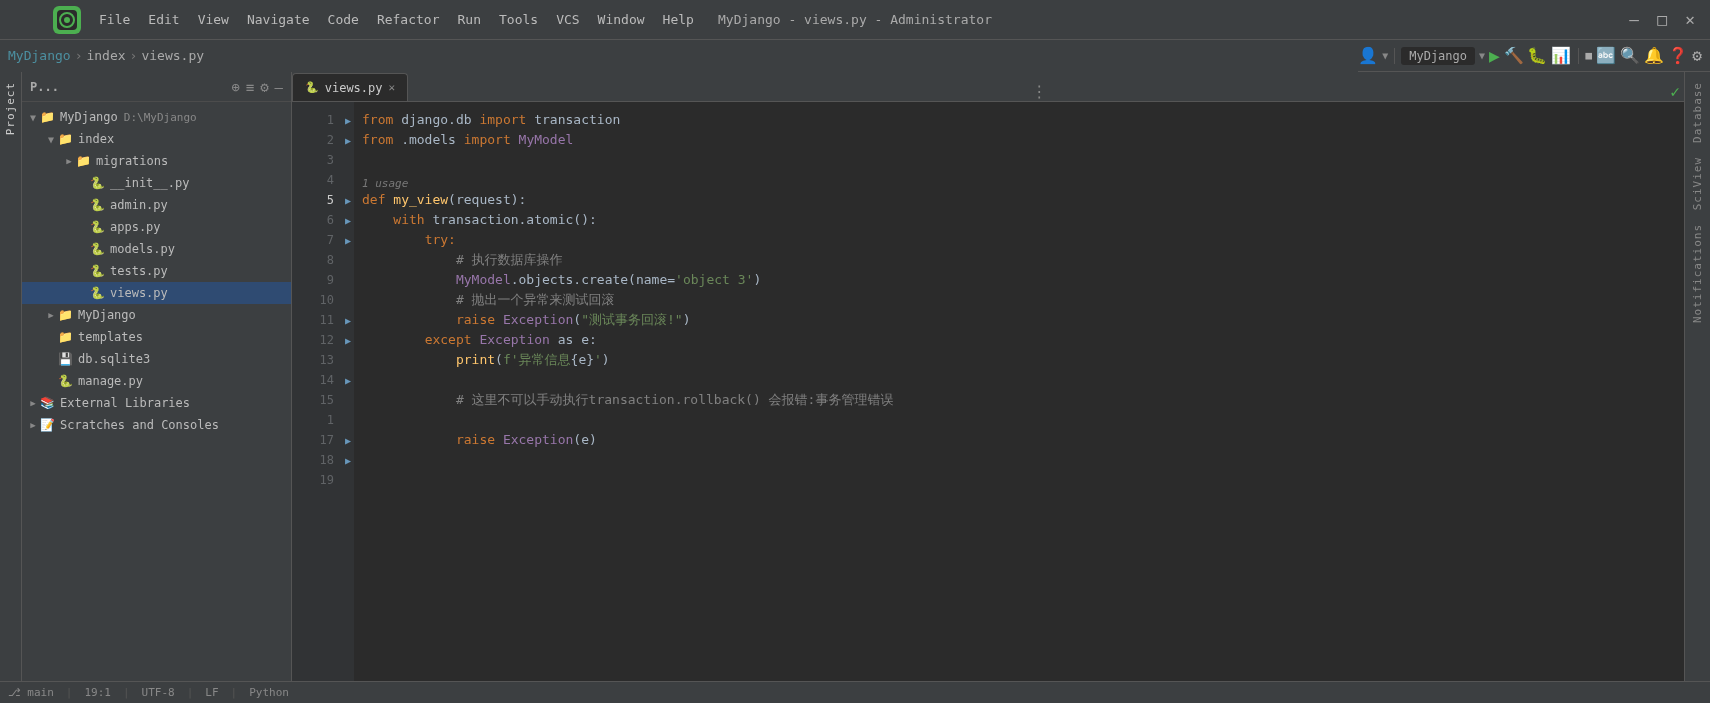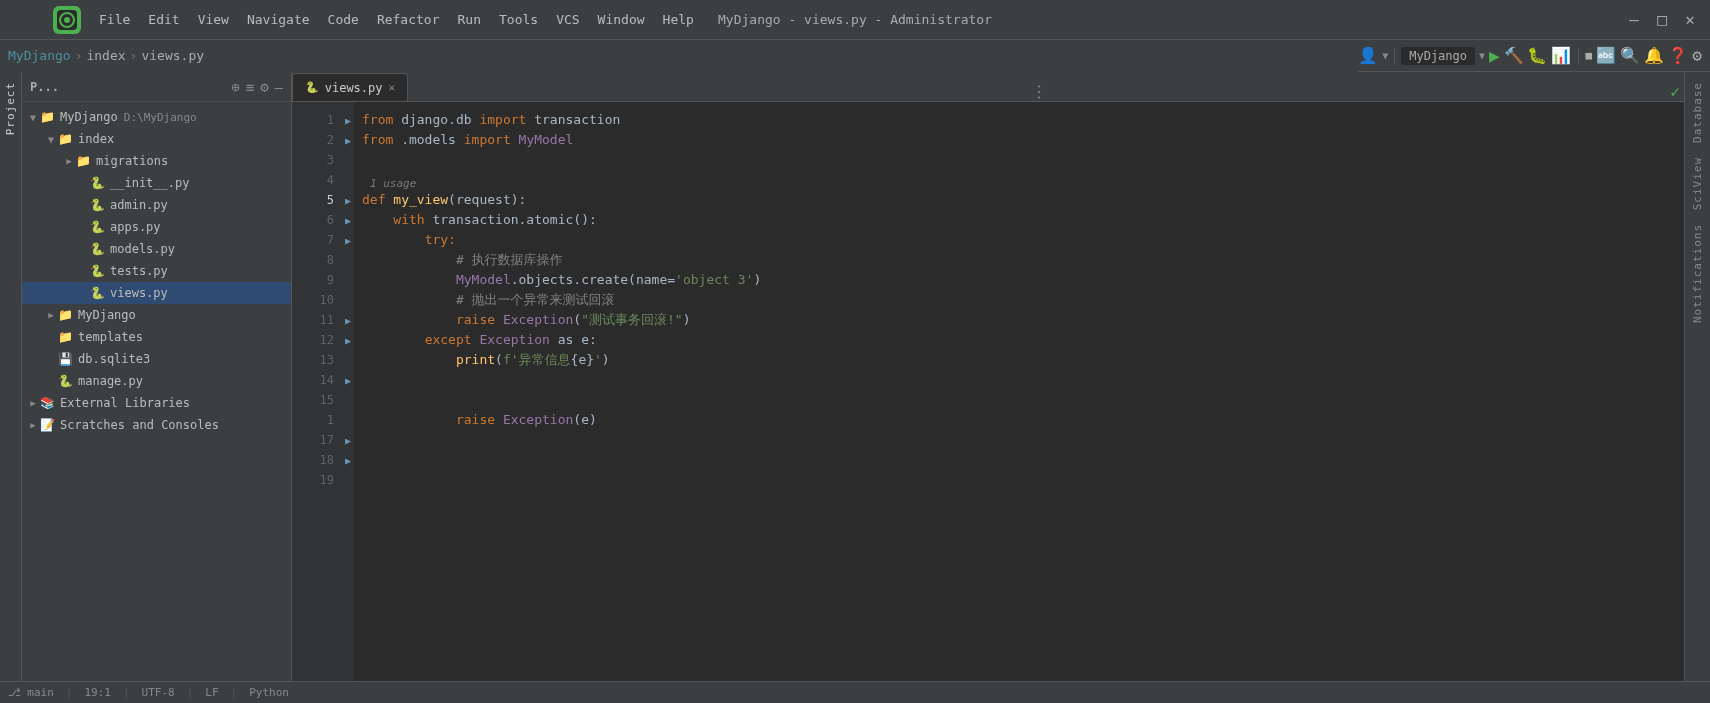--- a/index.html
+++ b/index.html
@@ -264,21 +264,20 @@
     }
     .toolbar-sep {
       width: 1px; height: 16px;
       background: #555;
       margin: 0 2px;
     }
 
     .usage-annotation {
       color: #787878;
       font-size: 11px;
-      margin-left: 8px;
       font-style: italic;
     }
 
     #gutter-fold {
       width: 12px;
       background: #313335;
       padding: 8px 0;
     }
     .gutter-line {
       height: 20px;
@@ -612,20 +611,23 @@
         </div>
 
         <div class="code-line">
           <span class="var">            </span><span class="fn">print</span><span class="paren">(</span><span class="str">f'异常信息</span><span class="paren">{</span><span class="var">e</span><span class="paren">}</span><span class="str">'</span><span class="paren">)</span>
         </div>
 
         <div class="code-line">
           <span class="var">            </span>
         </div>
 
+        <div class="code-line">
+          <span class="var">            </span><span class="cmt"># 这里不可以手动执行transaction.rollback() 会报错:事务管理错误</span>
+        </div>
 
         <div class="code-line">&nbsp;</div>
 
 
         <div class="code-line">
           <span class="var">            </span><span class="kw">raise </span><span class="cn">Exception</span><span class="paren">(</span><span class="var">e</span><span class="paren">)</span>
         </div>
 
         <div class="code-line">&nbsp;</div>
       </div>

